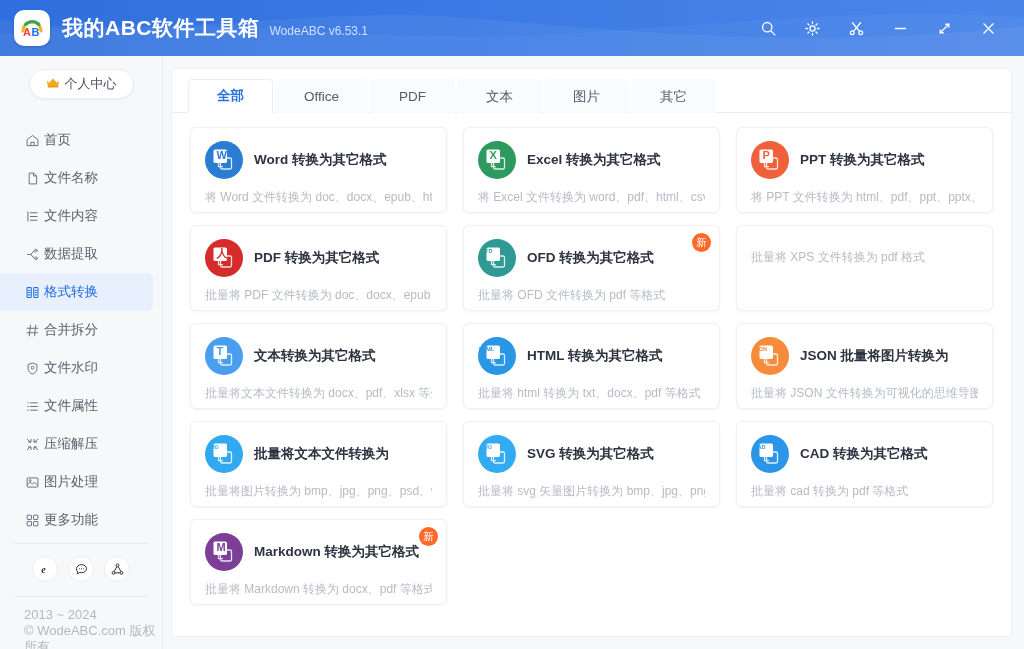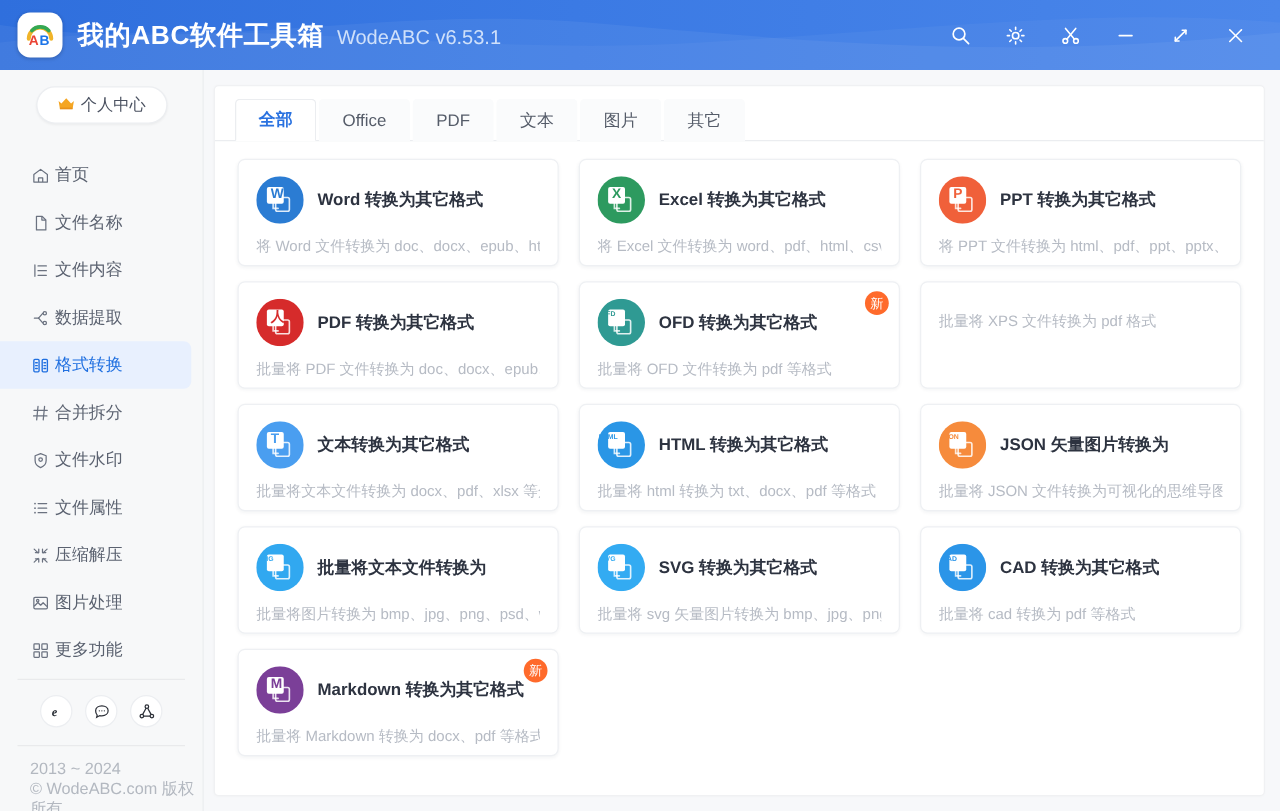--- a/index.html
+++ b/index.html
@@ -22,21 +22,21 @@
   .applogo {
     width: 36px; height: 36px; border-radius: 10px; background: #fff;
     display: flex; align-items: center; justify-content: center;
     box-shadow: 0 1px 3px rgba(0,0,0,.18);
   }
   .app-title {
     color: #fff; font-size: 21px; font-weight: bold; margin-left: 12px;
     letter-spacing: .5px; white-space: nowrap;
   }
   .app-version {
-    color: #cfe0fa; font-size: 16px; margin-left: 10px; padding-top: 6px;
+    color: #cfe0fa; font-size: 12px; margin-left: 10px; padding-top: 6px;
     white-space: nowrap;
   }
   .tb-right {
     margin-left: auto; display: flex; align-items: center;
     padding-right: 14px; position: relative; z-index: 2;
   }
   .tb-btn {
     width: 44px; height: 40px; display: flex; align-items: center; justify-content: center;
     cursor: pointer; border-radius: 3px;
   }
@@ -89,21 +89,21 @@
   .panel {
     background: #fff; border-radius: 4px; height: 100%; width: 100%;
     border: 1px solid #f0f1f3; display: flex; flex-direction: column;
     box-shadow: 0 0 2px rgba(0,0,0,.02);
   }
   .tabs {
     display: flex; align-items: flex-end; gap: 2px;
     padding: 10px 0 0 16px; border-bottom: 1px solid #ebedf0; flex: 0 0 auto;
   }
   .tab {
-    height: 34px; padding: 0 18px; display: flex; align-items: center;
+    height: 34px; padding: 0 28px; display: flex; align-items: center;
     font-size: 13.5px; color: #555c69; cursor: pointer;
     background: #fafbfc; border-radius: 4px 4px 0 0; margin-bottom: -1px;
     border: 1px solid transparent; border-bottom: none;
   }
   .tab.active {
     background: #fff; color: #2a72e0; font-weight: bold;
     border-color: #ebedf0; border-bottom: 1px solid #fff;
   }
   .cards {
     flex: 1 1 auto; padding: 14px 18px 10px 18px;
@@ -516,21 +516,21 @@
             <div class="card-head">
        <div class="card-icon">
                 <svg width="38" height="38" viewBox="0 0 38 38">
     <circle cx="19" cy="19" r="19" fill="#f68b3c"></circle>
     <rect x="15.5" y="17" width="11" height="11" rx="1.4" fill="none" stroke="#ffffff" stroke-width="1.3" opacity=".85"></rect>
     <path d="M13.5 21.5v4.2h4" fill="none" stroke="#ffffff" stroke-width="1.3" opacity=".8" stroke-linecap="round"></path>
     <rect x="8.5" y="8.5" width="13.5" height="13.5" rx="1.6" fill="#ffffff"></rect>
     <text x="8.6" y="14.2" text-anchor="middle" font-family="'Liberation Sans',sans-serif" font-size="5.5" font-weight="bold" fill="#f68b3c">JSON</text>
   </svg>
               </div>
-       <div class="card-title">JSON 矢量图片转换为</div>
+       <div class="card-title">JSON 批量将图片转换为</div>
      </div>
      <div class="card-desc">批量将 JSON 文件转换为可视化的思维导图或其它格</div>
           </div>
           <div class="card">
             <div class="card-head">
        <div class="card-icon">
                 <svg width="38" height="38" viewBox="0 0 38 38">
     <circle cx="19" cy="19" r="19" fill="#31a8f0"></circle>
     <rect x="15.5" y="17" width="11" height="11" rx="1.4" fill="none" stroke="#ffffff" stroke-width="1.3" opacity=".85"></rect>
     <path d="M13.5 21.5v4.2h4" fill="none" stroke="#ffffff" stroke-width="1.3" opacity=".8" stroke-linecap="round"></path>

